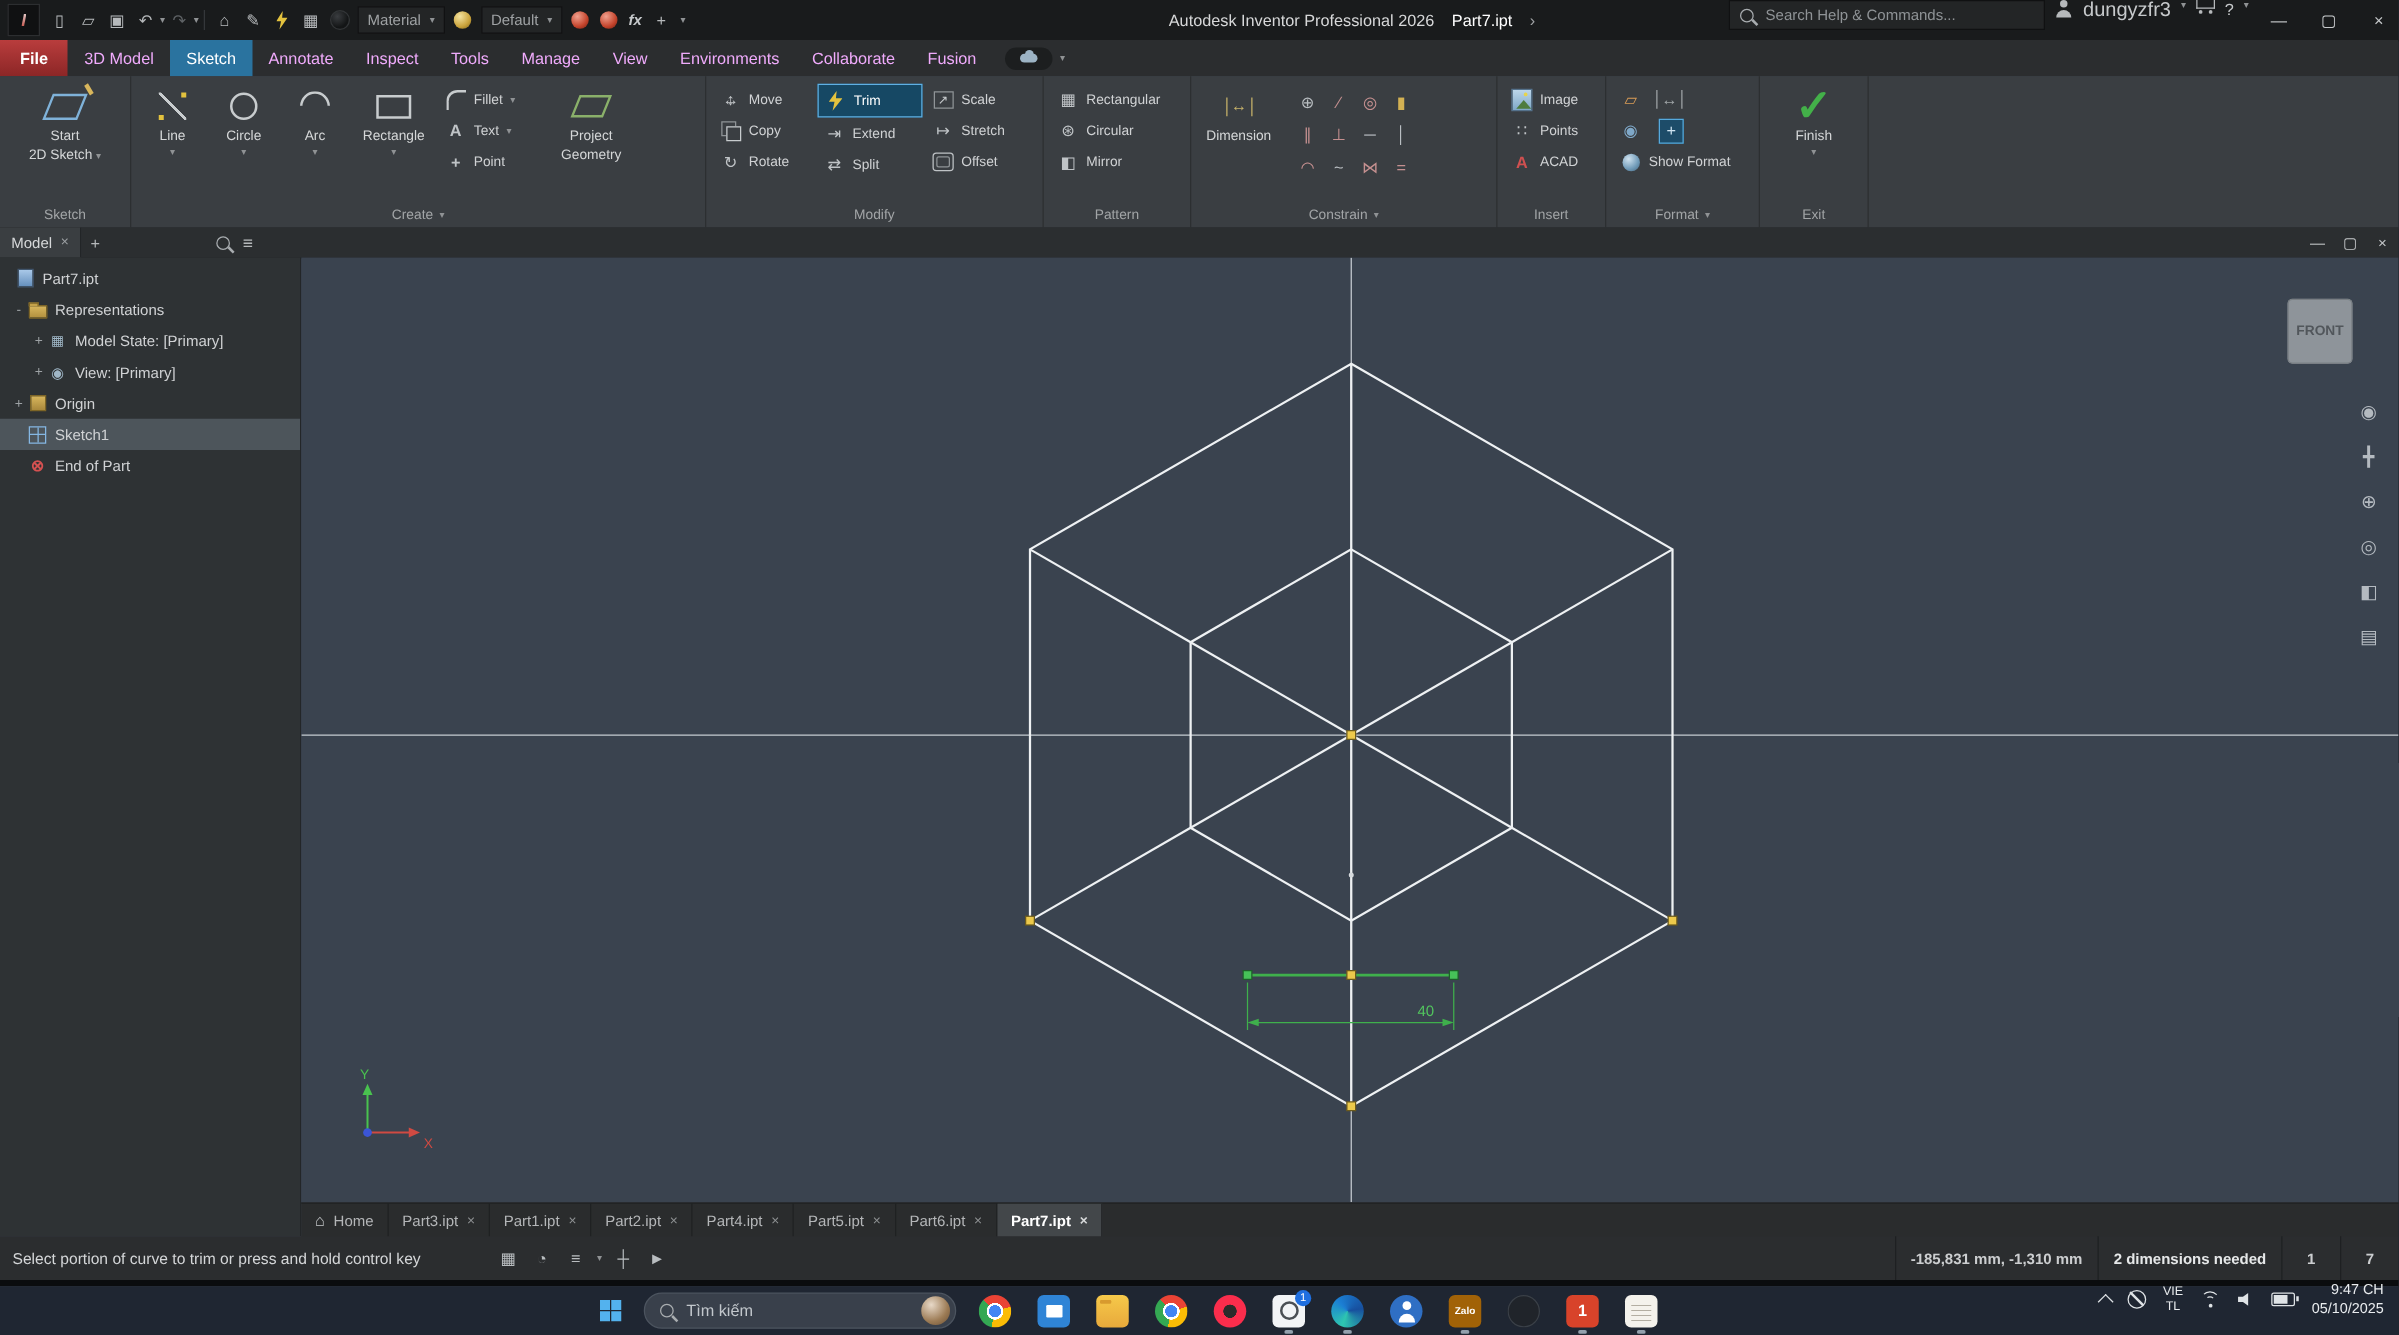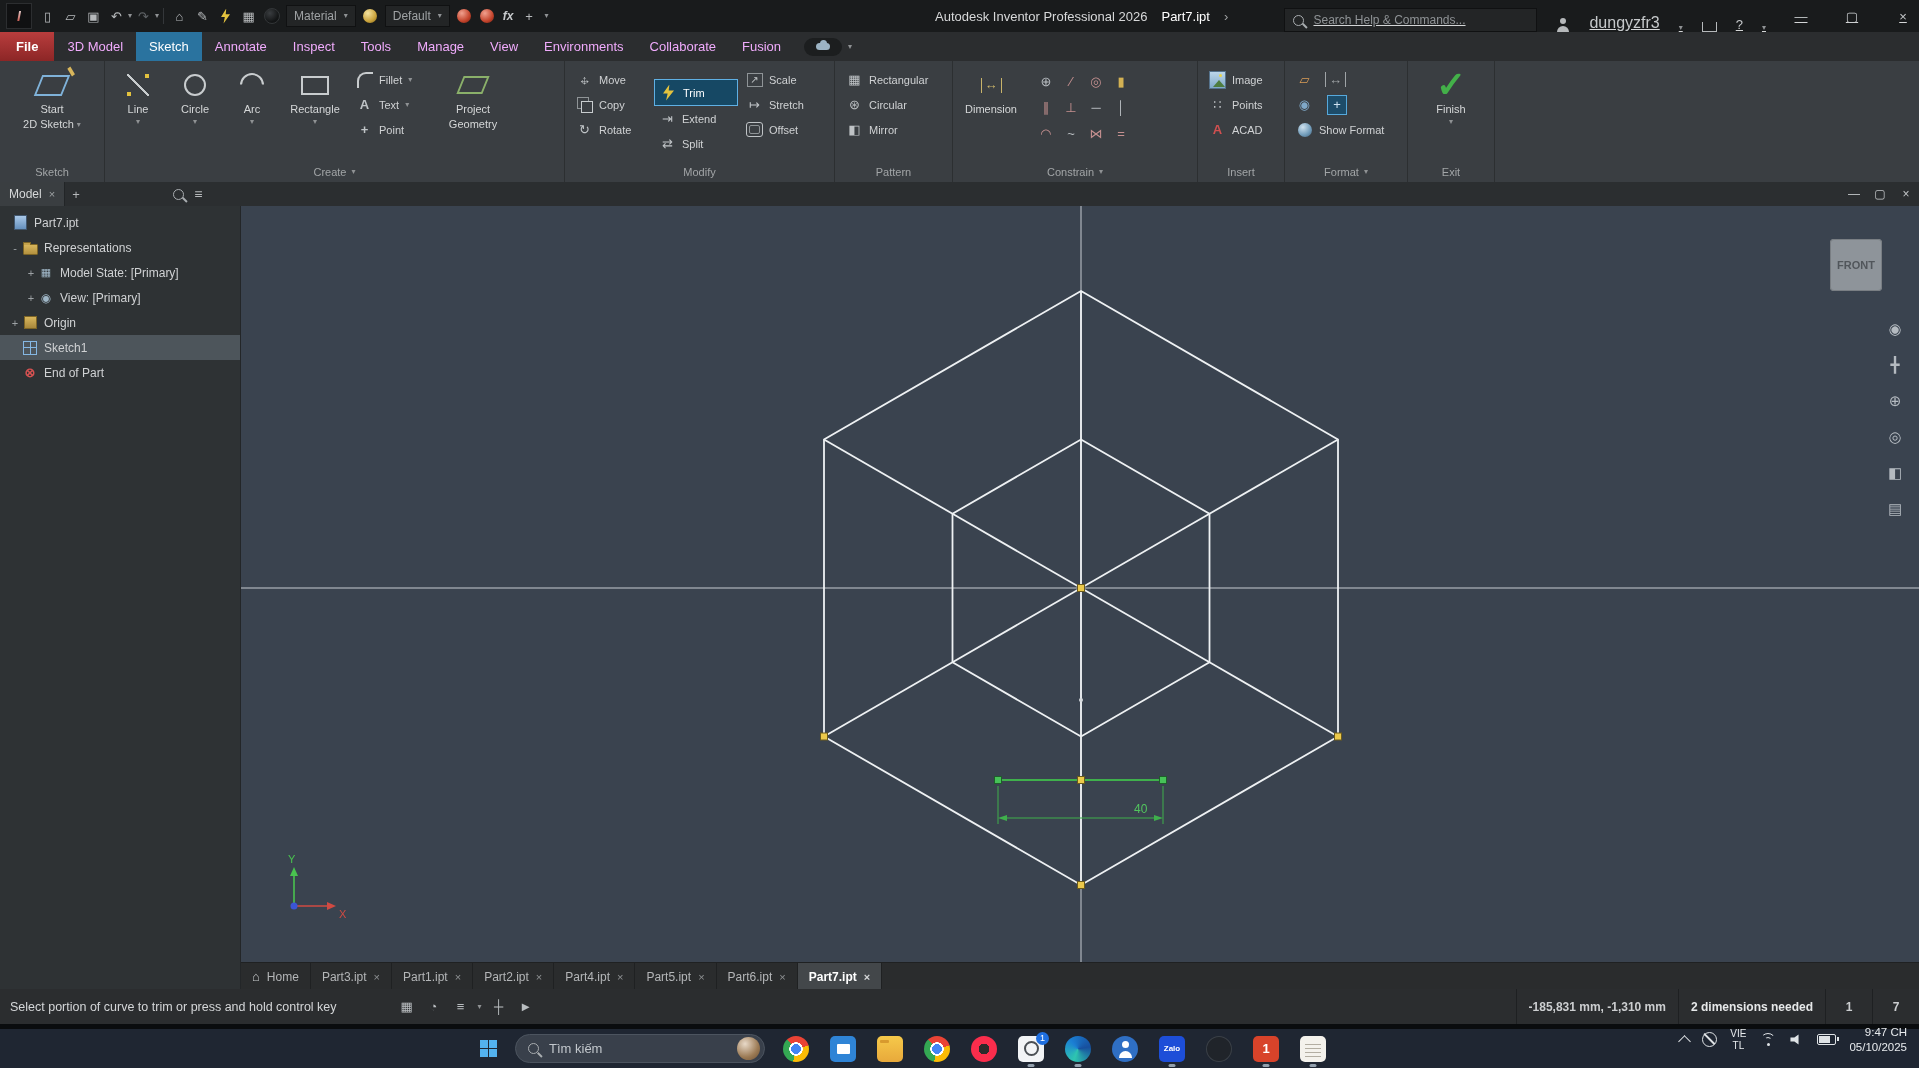--- a/index.html
+++ b/index.html
@@ -14,21 +14,21 @@
   .tb-sep{width:1px;height:16px;background:#34373a;margin:0 4px;}
   .combo{display:flex;align-items:center;gap:7px;height:20px;background:#232526;border:1px solid #101112;padding:0 7px;margin:0 3px;color:#9fa2a4;font-size:12px;}
   .ball{width:14px;height:14px;border-radius:50%;margin:0 2px;}
   .ball.gold{background:radial-gradient(circle at 35% 30%,#f4e3a0,#caa33c 60%,#7d6215);}
   .ball.red{background:radial-gradient(circle at 35% 30%,#f0a08e,#c4442c 60%,#6e1d0f);}
   .ball.dark{background:radial-gradient(circle at 35% 30%,#3a3d40,#131516 65%);border:1px solid #333638;}
   .fx{font-style:italic;font-weight:bold;color:#c6c9cb;font-size:12px;padding:0 4px;}
   .bolt{width:9px;height:15px;background:#e3c23e;clip-path:polygon(58% 0,0 56%,42% 56%,28% 100%,100% 38%,52% 38%);}
   #titleText{position:absolute;left:935px;top:0;height:32px;display:flex;align-items:center;gap:14px;font-size:13px;color:#d7d8d9;}
   #titleText .doc{color:#fff;}
-  .tb-right{margin-left:auto;display:flex;align-items:flex-end;gap:19px;text-decoration:underline;}
+  .tb-right{margin-left:auto;display:flex;align-items:flex-start;gap:8px;}
   .searchbox{display:flex;align-items:center;gap:7px;width:235px;height:22px;padding:0 8px;background:#232526;border:1px solid #101112;}
   .searchbox input{flex:1;background:transparent;border:none;outline:none;color:#cfd2d4;font-size:12px;font-family:"Liberation Sans",sans-serif;}
   .searchbox input::placeholder{color:#8f9396;}
   .mag{width:9px;height:9px;border:1.5px solid #a9adb0;border-radius:50%;position:relative;flex:0 0 9px;}
   .mag::after{content:"";position:absolute;width:6px;height:1.5px;background:#a9adb0;transform:rotate(45deg);right:-5px;bottom:-2px;}
   .person{width:14px;height:14px;position:relative;}
   .person::before{content:"";position:absolute;left:4px;top:0;width:6px;height:6px;border-radius:50%;background:#b6b9bb;}
   .person::after{content:"";position:absolute;left:1px;bottom:0;width:12px;height:6px;border-radius:6px 6px 0 0;background:#b6b9bb;}
   .cart{width:13px;height:9px;border:1.5px solid #b6b9bb;border-top:none;position:relative;margin-top:-3px;}
   .cart::before{content:"";position:absolute;left:1px;bottom:-5px;width:3px;height:3px;border-radius:50%;background:#b6b9bb;}
@@ -150,21 +150,21 @@
   .app-folder{background:linear-gradient(#f6c94a,#e8a93b);}
   .app-folder::before{content:"";position:absolute;top:4px;left:3px;width:9px;height:3px;border-radius:1px;background:#d89a2e;}
   .app-gx{border-radius:50%;background:radial-gradient(circle at 50% 50%,#2b2b2b 0 28%,#fa2d4c 30%);}
   .app-cam{background:#f2f4f6;}
   .app-cam::before{content:"";width:11px;height:11px;border:2.5px solid #4a4f54;border-radius:50%;}
   .badge{position:absolute;top:-4px;right:-5px;width:13px;height:13px;border-radius:50%;background:#1f6fe0;color:#fff;font-size:9px;display:flex;align-items:center;justify-content:center;}
   .app-edge{border-radius:50%;background:conic-gradient(from 200deg,#2ec6b0,#1b7fd4,#174f9e,#2ec6b0);}
   .app-people{border-radius:50%;background:#2f6fc4;}
   .app-people::before{content:"";position:absolute;top:5px;left:9.5px;width:7px;height:7px;border-radius:50%;background:#fff;}
   .app-people::after{content:"";position:absolute;bottom:4px;left:6.5px;width:13px;height:7px;border-radius:7px 7px 0 0;background:#fff;}
-  .app-zalo{background:#1d4ed8;color:#fff;font-size:8px;font-weight:bold;}
+  .app-zalo{background:#a16207;color:#fff;font-size:8px;font-weight:bold;}
   .app-github{border-radius:50%;background:#20242a;box-shadow:inset 0 0 0 1px #3a4048;}
   .app-onepass{background:#d8432a;color:#fff;font-weight:bold;font-size:13px;}
   .app-notes{background:#f4f2ec;}
   .app-notes::before{content:"";position:absolute;inset:5px 5px 4px 5px;background:repeating-linear-gradient(rgba(0,0,0,0) 0 3px,#b3aea2 3px 4px);}
   .tk-tray{position:absolute;right:0;top:0;height:21px;display:flex;align-items:center;gap:13px;padding-right:12px;color:#dfe3e6;}
   .chev{width:8px;height:8px;border-left:1.6px solid #dfe3e6;border-top:1.6px solid #dfe3e6;transform:rotate(45deg);margin-top:3px;}
   .slashic{width:13px;height:13px;border:1.6px solid #dfe3e6;border-radius:50%;position:relative;}
   .slashic::before{content:"";position:absolute;left:-1px;top:5px;width:15px;height:1.6px;background:#dfe3e6;transform:rotate(45deg);}
   .lang{font-size:10px;line-height:1.15;text-align:center;color:#e8ebee;}
   .wifi{position:relative;width:18px;height:14px;}
@@ -360,21 +360,21 @@
               <span class="ic">
                 <span class="i-copy"></span>
               </span>
               <span>Copy</span>
             </div>
           <div class="btn-small">
               <span class="ic">↻</span>
               <span>Rotate</span>
             </div>
         </div>
-        <div class="scol" style="width:84px;margin-top:14px">
+        <div class="scol" style="width:84px;margin-top:2px">
           <div class="btn-small activeTool">
               <span class="ic">
                 <span class="i-trim"></span>
               </span>
               <span>Trim</span>
             </div>
           <div class="btn-small">
               <span class="ic">⇥</span>
               <span>Extend</span>
             </div>

